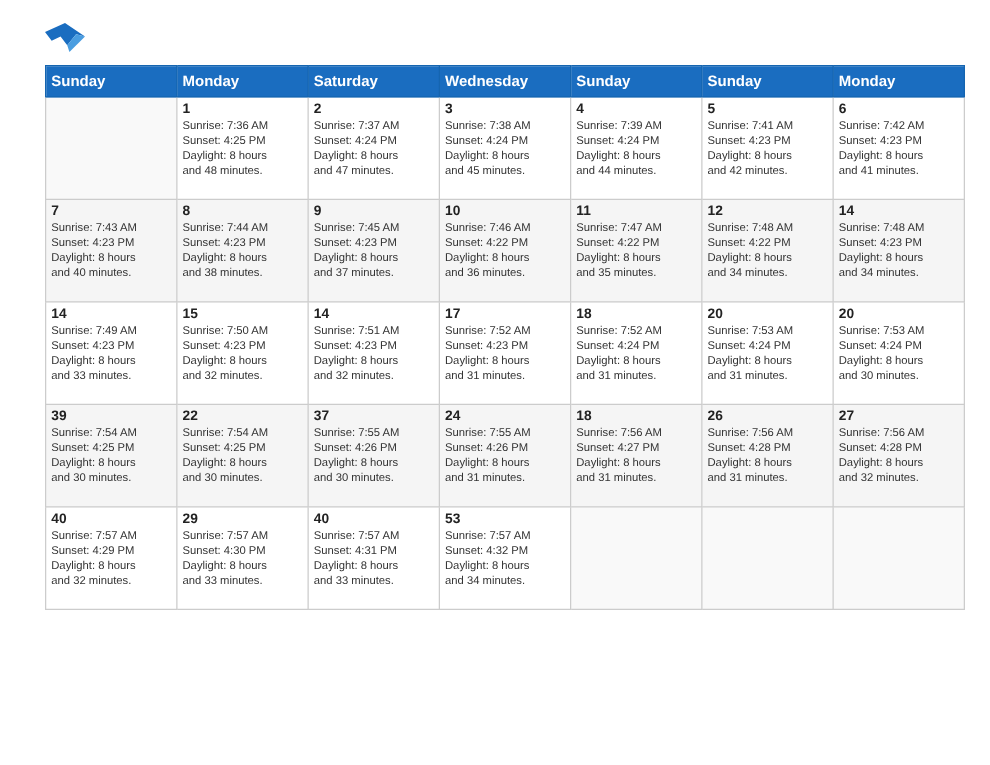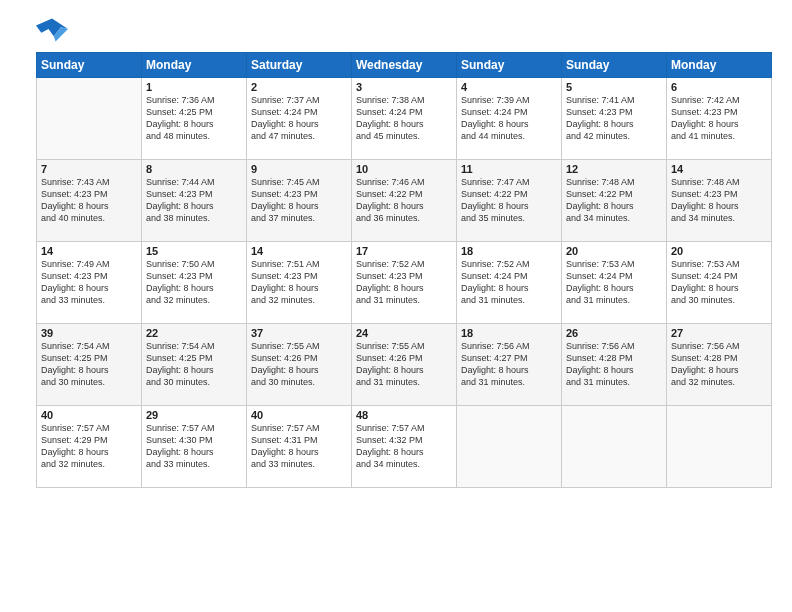--- a/index.html
+++ b/index.html
@@ -249,21 +249,21 @@
           </td>
           <td>
             <span class="day-num">29</span>
             <div class="day-info">Sunrise: 7:57 AM<br>Sunset: 4:30 PM<br>Daylight: 8 hours<br>and 33 minutes.</div>
           </td>
           <td>
             <span class="day-num">40</span>
             <div class="day-info">Sunrise: 7:57 AM<br>Sunset: 4:31 PM<br>Daylight: 8 hours<br>and 33 minutes.</div>
           </td>
           <td>
-            <span class="day-num">48</span>
+            <span class="day-num">53</span>
             <div class="day-info">Sunrise: 7:57 AM<br>Sunset: 4:32 PM<br>Daylight: 8 hours<br>and 34 minutes.</div>
           </td>
           <td class="empty-cell"></td>
           <td class="empty-cell"></td>
           <td class="empty-cell"></td>
         </tr>
       </tbody>
   </table>
 </div>
 

